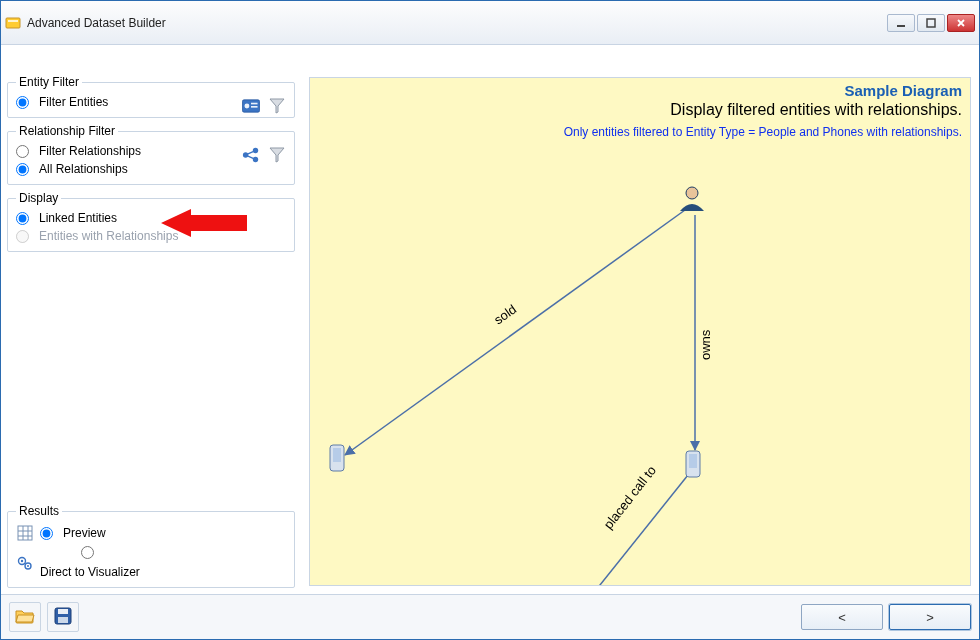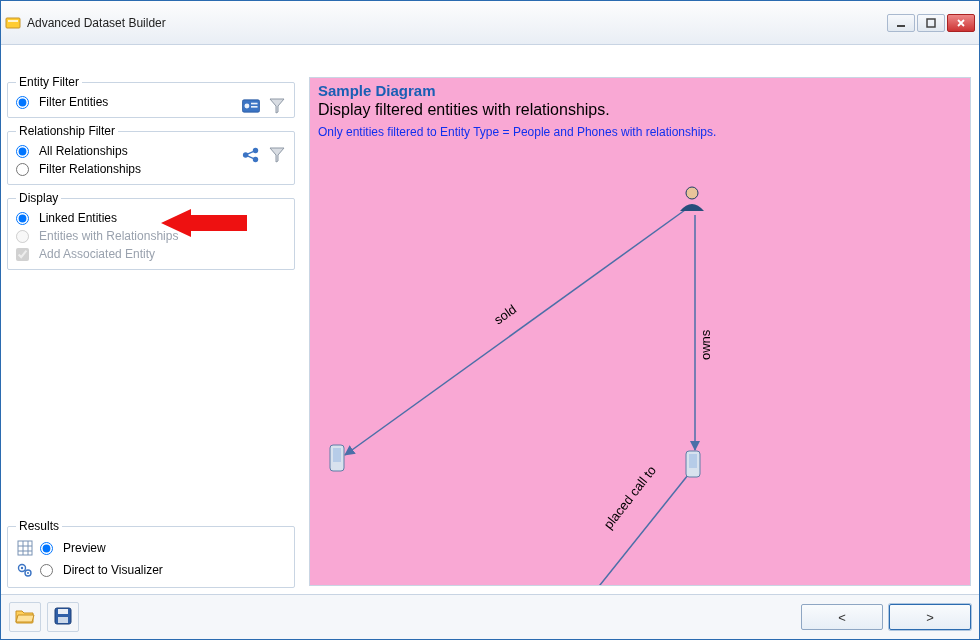--- a/index.html
+++ b/index.html
@@ -99,23 +99,24 @@
   .spacer { flex: 1; }
   .canvas-wrap {
     flex: 1;
     padding: 8px;
     display: flex;
     min-width: 0;
   }
   .canvas {
     flex: 1;
     border: 1px solid #c9d5e3;
-    background: #f9a8d4;
+    background: #fef9c3;
     position: relative;
     overflow: hidden;
+    text-align: right;
   }
   .diagram-title {
     color: #1a5fb4;
     font-size: 15px;
     font-weight: 600;
     margin: 4px 8px 0 8px;
   }
   .diagram-sub {
     font-size: 16px;
     margin: 2px 8px 6px 8px;
@@ -235,42 +236,38 @@
               <path d="M6 8 L13 5 M6 10 L13 13" stroke="#3b74c4" stroke-width="1.6"></path>
             </svg>
           </span>
           <span class="results-icon">
             <svg width="18" height="18" viewBox="0 0 18 18">
               <path d="M2 2 H16 L10 9 V15 L8 16 V9 Z" fill="#d9dde3" stroke="#8f99a6"></path>
             </svg>
           </span>
         </div>
         <label class="opt-row">
+          <input type="radio" name="rf" style="">
+          <span>Filter Relationships</span>
+        </label>
+        <label class="opt-row">
           <input type="radio" name="rf" checked="" style="">
           <span>All Relationships</span>
-        </label>
-        <label class="opt-row">
-          <input type="radio" name="rf" style="">
-          <span>Filter Relationships</span>
         </label>
       </fieldset>
 
       <fieldset class="group" style="position:relative;">
         <legend>Display</legend>
         <label class="opt-row">
           <input type="radio" name="disp" checked="" style="">
           <span>Linked Entities</span>
         </label>
         <label class="opt-row disabled">
           <input type="radio" name="disp" disabled="" style="">
           <span>Entities with Relationships</span>
-        </label>
-        <label class="opt-row disabled">
-          <input type="checkbox" checked="" disabled="" style="">
-          <span>Add Associated Entity</span>
         </label>
       </fieldset>
 
       <div class="spacer"></div>
 
       <fieldset class="group">
         <legend>Results</legend>
         <div class="opt-row">
           <span class="results-icon">
             <svg width="16" height="16" viewBox="0 0 16 16">
@@ -285,21 +282,21 @@
         </div>
         <div class="opt-row">
           <span class="results-icon">
             <svg width="16" height="16" viewBox="0 0 16 16">
               <circle cx="5" cy="6" r="3.5" fill="none" stroke="#3b74c4" stroke-width="1.4"></circle>
               <circle cx="11" cy="11" r="3" fill="none" stroke="#3b74c4" stroke-width="1.4"></circle>
               <circle cx="5" cy="6" r="1.2" fill="#3b74c4"></circle>
               <circle cx="11" cy="11" r="1" fill="#3b74c4"></circle>
             </svg>
           </span>
-          <label class="opt-row" style="padding:0;">
+          <label class="opt-row" style="padding:0;flex-direction:column;">
             <input type="radio" name="res" style="">
             <span>Direct to Visualizer</span>
           </label>
         </div>
       </fieldset>
 
       <svg class="annot-arrow" viewBox="0 0 86 28">
         <path d="M86 6 L30 6 L30 0 L0 14 L30 28 L30 22 L86 22 Z" fill="#e11"></path>
       </svg>
     </div>

